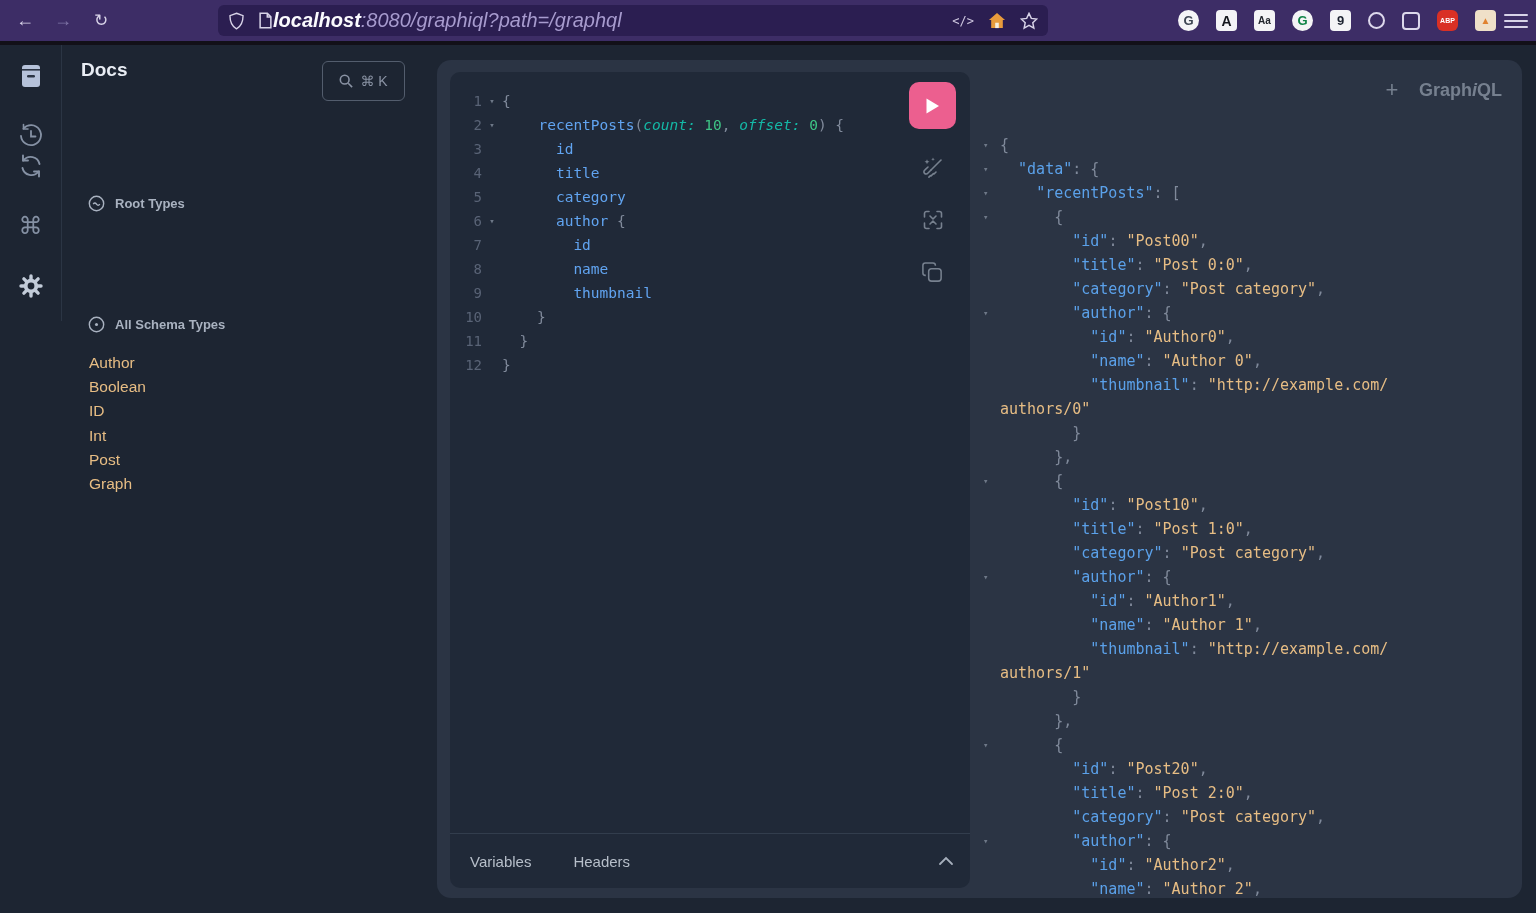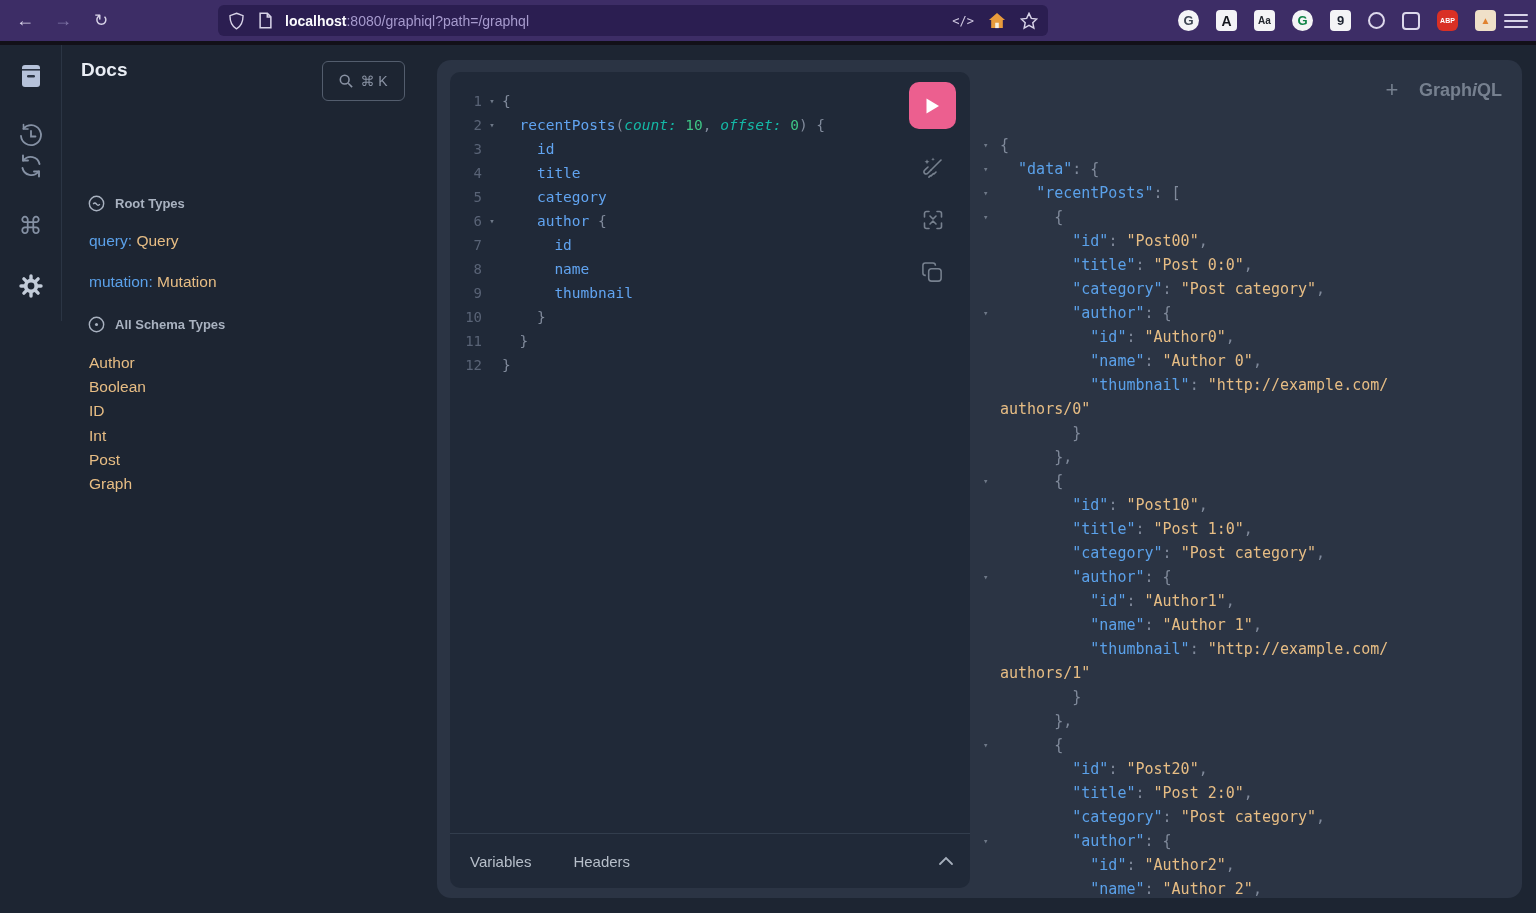--- a/index.html
+++ b/index.html
@@ -10,21 +10,21 @@
   .browser-bar { position:absolute; top:0; left:0; width:1536px; height:41px;
                  background:#3d2d66; display:flex; align-items:center; }
   .browser-edge { position:absolute; top:41px; left:0; width:1536px; height:4px; background:#121018; }
   .nav-btn { width:30px; height:30px; display:flex; align-items:center; justify-content:center;
              color:#d8d3e8; font-size:18px; }
   .nav-btn.dim { color:#7e74a5; }
   .nav-back { margin-left:10px; } .nav-fwd { margin-left:8px; } .nav-reload { margin-left:8px; font-size:17px; }
   .url-pill { position:absolute; left:218px; top:5px; width:830px; height:31px; background:#2b1e51;
               border-radius:6px; display:flex; align-items:center; padding:0 10px; }
   .url-pill svg { flex:none; }
-  .url-text { margin-left:12px; font-size:14px; color:#a79bce; white-space:nowrap; flex:1; }
+  .url-text { font-size:20px; color:#a79bce; white-space:nowrap; flex:1;font-style:italic; }
   .url-text b { color:#fbfbfe; font-weight:600; }
   .pill-right { display:flex; align-items:center; gap:14px; margin-left:auto; }
   .code-glyph { font-family:"DejaVu Sans Mono",monospace; color:#cfc8e0; font-size:12px; }
   .ext-area { position:absolute; right:40px; top:4px; height:33px; display:flex; align-items:center; gap:17px; }
   .ext { width:21px; height:21px; border-radius:4px; display:flex; align-items:center; justify-content:center;
          font-weight:bold; font-size:12px; }
   .ext-circle { border-radius:50%; }
   .ext-ring { width:17px; height:17px; border-radius:50%; border:2px solid #ddd8ec; background:transparent !important; }
   .ext-outline { width:18px; height:18px; border:2px solid #ddd8ec; border-radius:4px; background:transparent !important; }
   .ext-octagon { border-radius:6px; font-size:7px; letter-spacing:0; }
@@ -69,21 +69,21 @@
   
   .editor { position:absolute; left:13px; top:12px; width:520px; height:816px;
             background:#202938; border-radius:10px; }
   .editor-code { position:absolute; left:0; top:17px; }
   .cl { display:flex; line-height:24px; font-family:"DejaVu Sans Mono",monospace; }
   .lnum { width:32px; text-align:right; color:#596376; font-size:14px; flex:none; }
   .efold { width:20px; text-align:center; font-size:9px; color:#6e7888; flex:none; }
   .rfold { width:17px; font-size:9px; color:#6e7888; flex:none; }
   .src { white-space:pre; font-size:14.5px; }
   .editor-code .src { font-size:14.5px; }
-  .tk-p { color:#808a9b; } .tk-prop { color:#61a4f1; } .tk-attr { color:#14b8a6;font-style:italic; }
+  .tk-p { color:#808a9b; } .tk-prop { color:#61a4f1;margin-left:19px; } .tk-attr { color:#14b8a6;font-style:italic; }
   .tk-num { color:#3ec585; } .tk-key { color:#5ba1ea; } .tk-str { color:#e7bd84; }
 
   .tools { position:absolute; top:10px; right:14px; width:47px; display:flex; flex-direction:column; align-items:center; }
   .exec-btn { width:47px; height:47px; border-radius:10px; background:#ec5f8f; border:none;
               display:flex; align-items:center; justify-content:center; cursor:pointer; }
   .tool-icon { margin-top:26px; color:#77818f; width:26px; height:26px; display:flex;
                align-items:center; justify-content:center; }
 
   .editor-footer { position:absolute; left:0; bottom:0; width:100%; height:55px;
                    border-top:1px solid #323d4d; display:flex; align-items:center; padding:0 16px 0 20px; }
@@ -195,24 +195,20 @@
       <span>⌘ K</span>
     </div>
 
     <div class="docs-sec-head" style="left:25px; top:150px;">
       <svg width="17" height="17" viewBox="0 0 18 18" fill="none" stroke="#a9b2c0" stroke-width="1.5">
         <circle cx="9" cy="9" r="7.6"></circle>
           <path d="M5.5 9.6 q1.75 -2.4 3.5 0 t3.5 0"></path>
       </svg>
       <span>Root Types</span>
     </div>
-    <div class="docs-items" id="root-items" style="top:175px;">
-        <div class="root-item"><span class="fld">query: </span><span class="typ">Query</span></div>
-        <div class="root-item"><span class="fld">mutation: </span><span class="typ">Mutation</span></div>
-      </div>
 
     <div class="docs-sec-head" style="left:25px; top:271px;">
       <svg width="17" height="17" viewBox="0 0 18 18" fill="none" stroke="#a9b2c0" stroke-width="1.5">
         <circle cx="9" cy="9" r="7.6"></circle>
           <circle cx="9" cy="9" r="1.6" fill="#a9b2c0" stroke="none"></circle>
       </svg>
       <span>All Schema Types</span>
     </div>
     <div class="docs-items" id="type-items" style="top:306px;">
         <div class="type-item">Author</div>

